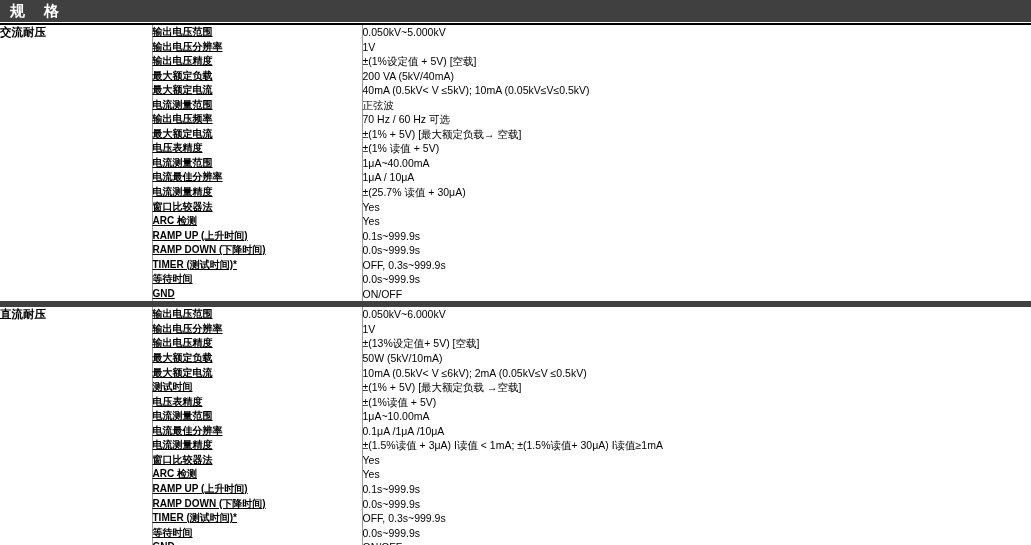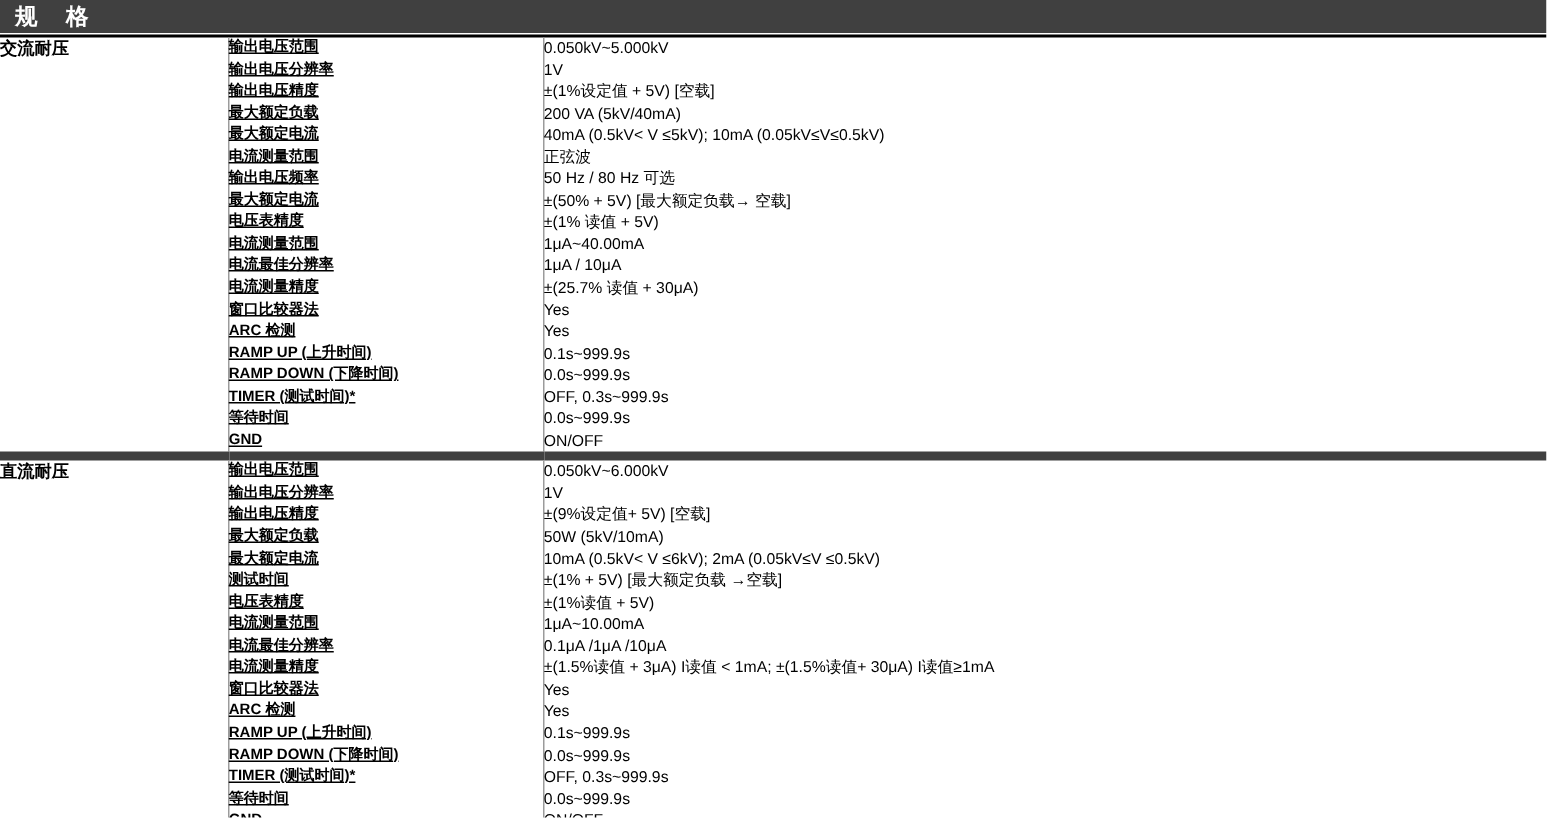--- a/index.html
+++ b/index.html
@@ -134,22 +134,22 @@
           <div class="param-line">等待时间</div>
           <div class="param-line">GND</div>
         </td>
         <td class="value-cell">
           <div class="value-line">0.050kV~5.000kV</div>
           <div class="value-line">1V</div>
           <div class="value-line">±(1%设定值 + 5V) [空载]</div>
           <div class="value-line">200 VA (5kV/40mA)</div>
           <div class="value-line">40mA (0.5kV&lt; V ≤5kV); 10mA (0.05kV≤V≤0.5kV)</div>
           <div class="value-line">正弦波</div>
-          <div class="value-line">50 Hz / 80 Hz 可选</div>
-          <div class="value-line">±(50% + 5V) [最大额定负载→ 空载]</div>
+          <div class="value-line">70 Hz / 60 Hz 可选</div>
+          <div class="value-line">±(1% + 5V) [最大额定负载→ 空载]</div>
           <div class="value-line">±(1% 读值 + 5V)</div>
           <div class="value-line">1μA~40.00mA</div>
           <div class="value-line">1μA / 10μA</div>
           <div class="value-line">±(25.7% 读值 + 30μA)</div>
           <div class="value-line">Yes</div>
           <div class="value-line">Yes</div>
           <div class="value-line">0.1s~999.9s</div>
           <div class="value-line">0.0s~999.9s</div>
           <div class="value-line">OFF, 0.3s~999.9s</div>
           <div class="value-line">0.0s~999.9s</div>
@@ -176,21 +176,21 @@
           <div class="param-line">ARC 检测</div>
           <div class="param-line">RAMP UP (上升时间)</div>
           <div class="param-line">RAMP DOWN (下降时间)</div>
           <div class="param-line">TIMER (测试时间)*</div>
           <div class="param-line">等待时间</div>
           <div class="param-line">GND</div>
         </td>
         <td class="value-cell">
           <div class="value-line">0.050kV~6.000kV</div>
           <div class="value-line">1V</div>
-          <div class="value-line">±(9%设定值+ 5V) [空载]</div>
+          <div class="value-line">±(13%设定值+ 5V) [空载]</div>
           <div class="value-line">50W (5kV/10mA)</div>
           <div class="value-line">10mA (0.5kV&lt; V ≤6kV); 2mA (0.05kV≤V ≤0.5kV)</div>
           <div class="value-line">±(1% + 5V) [最大额定负载 →空载]</div>
           <div class="value-line">±(1%读值 + 5V)</div>
           <div class="value-line">1μA~10.00mA</div>
           <div class="value-line">0.1μA /1μA /10μA</div>
           <div class="value-line">±(1.5%读值 + 3μA) I读值 &lt; 1mA; ±(1.5%读值+ 30μA) I读值≥1mA</div>
           <div class="value-line">Yes</div>
           <div class="value-line">Yes</div>
           <div class="value-line">0.1s~999.9s</div>

